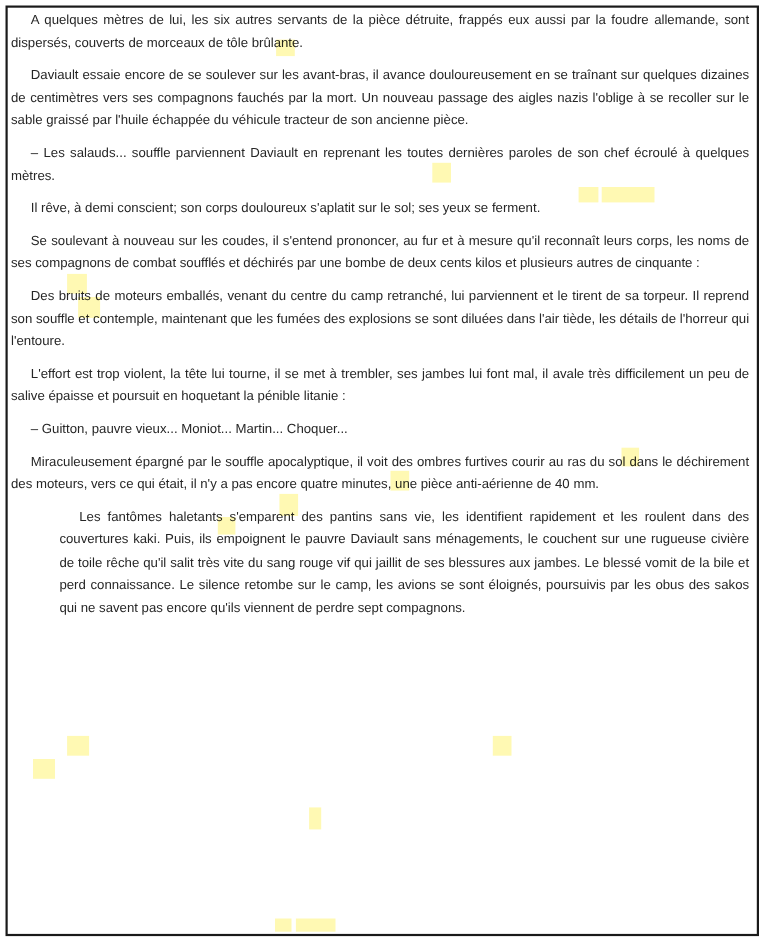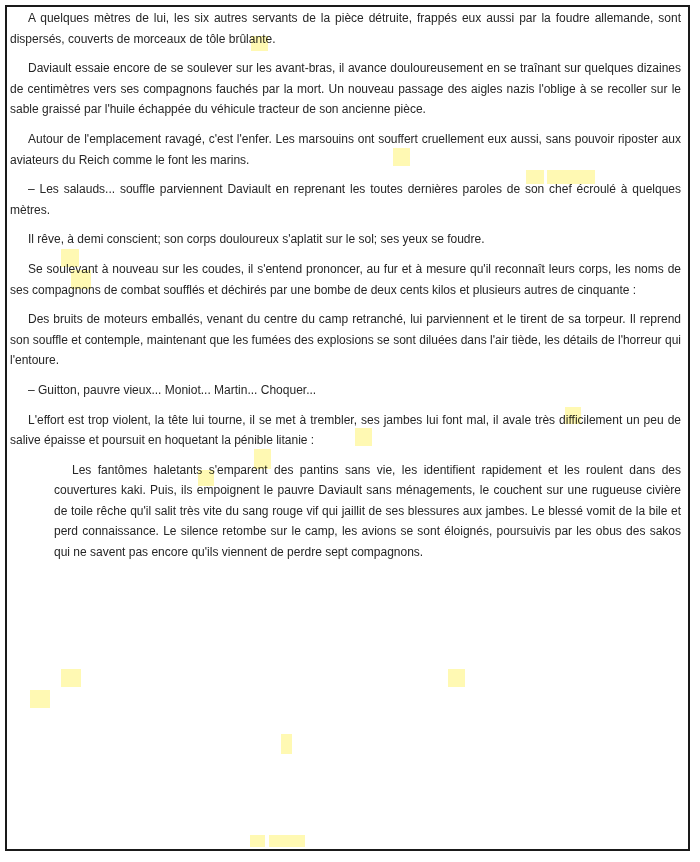--- a/index.html
+++ b/index.html
@@ -38,27 +38,27 @@
     }
   </style>
 </head>
 <body>
 
 <div class="page-frame"></div>
 
 <div class="text-body">
   <p class="para">A quelques mètres de lui, les six autres servants de la pièce détruite, frappés eux aussi par la foudre allemande, sont dispersés, couverts de morceaux de tôle brûlante.</p>
   <p class="para">Daviault essaie encore de se soulever sur les avant-bras, il avance douloureusement en se traînant sur quelques dizaines de centimètres vers ses compagnons fauchés par la mort. Un nouveau passage des aigles nazis l'oblige à se recoller sur le sable graissé par l'huile échappée du véhicule tracteur de son ancienne pièce.</p>
-  <p class="para">Autour de l'emplacement ravagé, c'est l'enfer. Les marsouins ont souffert cruellement eux aussi, sans pouvoir riposter aux aviateurs du Reich comme le font les marins.</p>
   <p class="para">– Les salauds... souffle parviennent Daviault en reprenant les toutes dernières paroles de son chef écroulé à quelques mètres.</p>
-  <p class="para">Il rêve, à demi conscient; son corps douloureux s'aplatit sur le sol; ses yeux se foudre.</p>
+  <p class="para">Il rêve, à demi conscient; son corps douloureux s'aplatit sur le sol; ses yeux se ferment.</p>
   <p class="para">Se soulevant à nouveau sur les coudes, il s'entend prononcer, au fur et à mesure qu'il reconnaît leurs corps, les noms de ses compagnons de combat soufflés et déchirés par une bombe de deux cents kilos et plusieurs autres de cinquante :</p>
   <p class="para">Des bruits de moteurs emballés, venant du centre du camp retranché, lui parviennent et le tirent de sa torpeur. Il reprend son souffle et contemple, maintenant que les fumées des explosions se sont diluées dans l'air tiède, les détails de l'horreur qui l'entoure.</p>
+  <p class="para">L'effort est trop violent, la tête lui tourne, il se met à trembler, ses jambes lui font mal, il avale très difficilement un peu de salive épaisse et poursuit en hoquetant la pénible litanie :</p>
   <p class="para">– Guitton, pauvre vieux... Moniot... Martin... Choquer...</p>
-  <p class="para">L'effort est trop violent, la tête lui tourne, il se met à trembler, ses jambes lui font mal, il avale très difficilement un peu de salive épaisse et poursuit en hoquetant la pénible litanie :</p>
+  <p class="para">Miraculeusement épargné par le souffle apocalyptique, il voit des ombres furtives courir au ras du sol dans le déchirement des moteurs, vers ce qui était, il n'y a pas encore quatre minutes, une pièce anti-aérienne de 40 mm.</p>
   <p class="para last">Les fantômes haletants s'emparent des pantins sans vie, les identifient rapidement et les roulent dans des couvertures kaki. Puis, ils empoignent le pauvre Daviault sans ménagements, le couchent sur une rugueuse civière de toile rêche qu'il salit très vite du sang rouge vif qui jaillit de ses blessures aux jambes. Le blessé vomit de la bile et perd connaissance. Le silence retombe sur le camp, les avions se sont éloignés, poursuivis par les obus des sakos qui ne savent pas encore qu'ils viennent de perdre sept compagnons.</p>
 </div>
 
 <div class="hl-layer">
   <div class="hl" style="left: 251px; top: 36px; width: 17px; height: 15px; background: rgb(255, 247, 154);"></div>
   <div class="hl" style="left: 393px; top: 148px; width: 17px; height: 18px; background: rgb(255, 247, 154);"></div>
   <div class="hl" style="left: 526px; top: 170px; width: 18px; height: 14px; background: rgb(255, 247, 154);"></div>
   <div class="hl" style="left: 547px; top: 170px; width: 48px; height: 14px; background: rgb(255, 247, 154);"></div>
   <div class="hl" style="left: 61px; top: 249px; width: 18px; height: 18px; background: rgb(255, 247, 154);"></div>
   <div class="hl" style="left: 71px; top: 270px; width: 20px; height: 19px; background: rgb(255, 247, 154);"></div>

